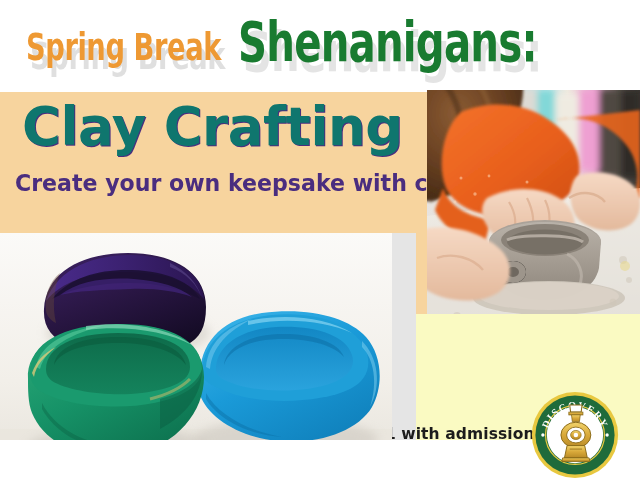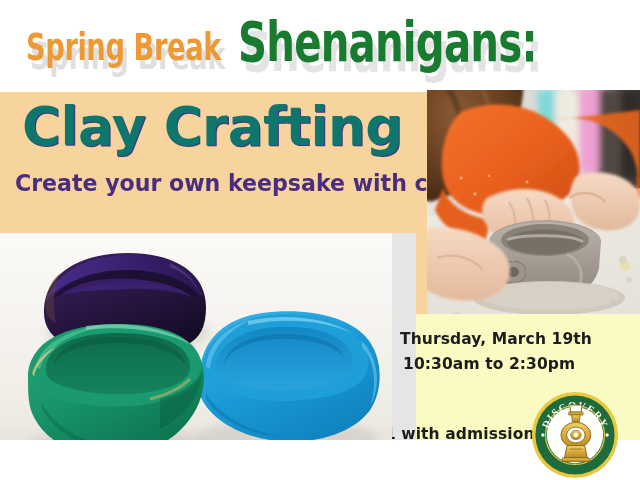--- a/index.html
+++ b/index.html
@@ -318,22 +318,20 @@
           <circle cx="30" cy="226" r="4"></circle>
       </g>
       <circle cx="198" cy="176" r="5" fill="#e8d98a" opacity="0.55"></circle>
     </svg>
   </div>
 
   <div class="gray-gutter"></div>
 
   <div class="yellow-panel"></div>
 
-  <div class="detail-line detail-date">Thursday, March 19th</div>
-  <div class="detail-line detail-time">10:30am to 2:30pm</div>
   <div class="detail-line detail-price">$1 with admission</div>
 
   <div class="photo-bowls">
     <svg width="392" height="247" viewBox="0 0 392 247" xmlns="http://www.w3.org/2000/svg" aria-hidden="true">
       <defs>
         <linearGradient id="tbl2" x1="0" y1="0" x2="0" y2="1">
           <stop offset="0%" stop-color="#fbfaf8"></stop>
           <stop offset="60%" stop-color="#f2efe9"></stop>
           <stop offset="100%" stop-color="#e6e2da"></stop>
         </linearGradient>

